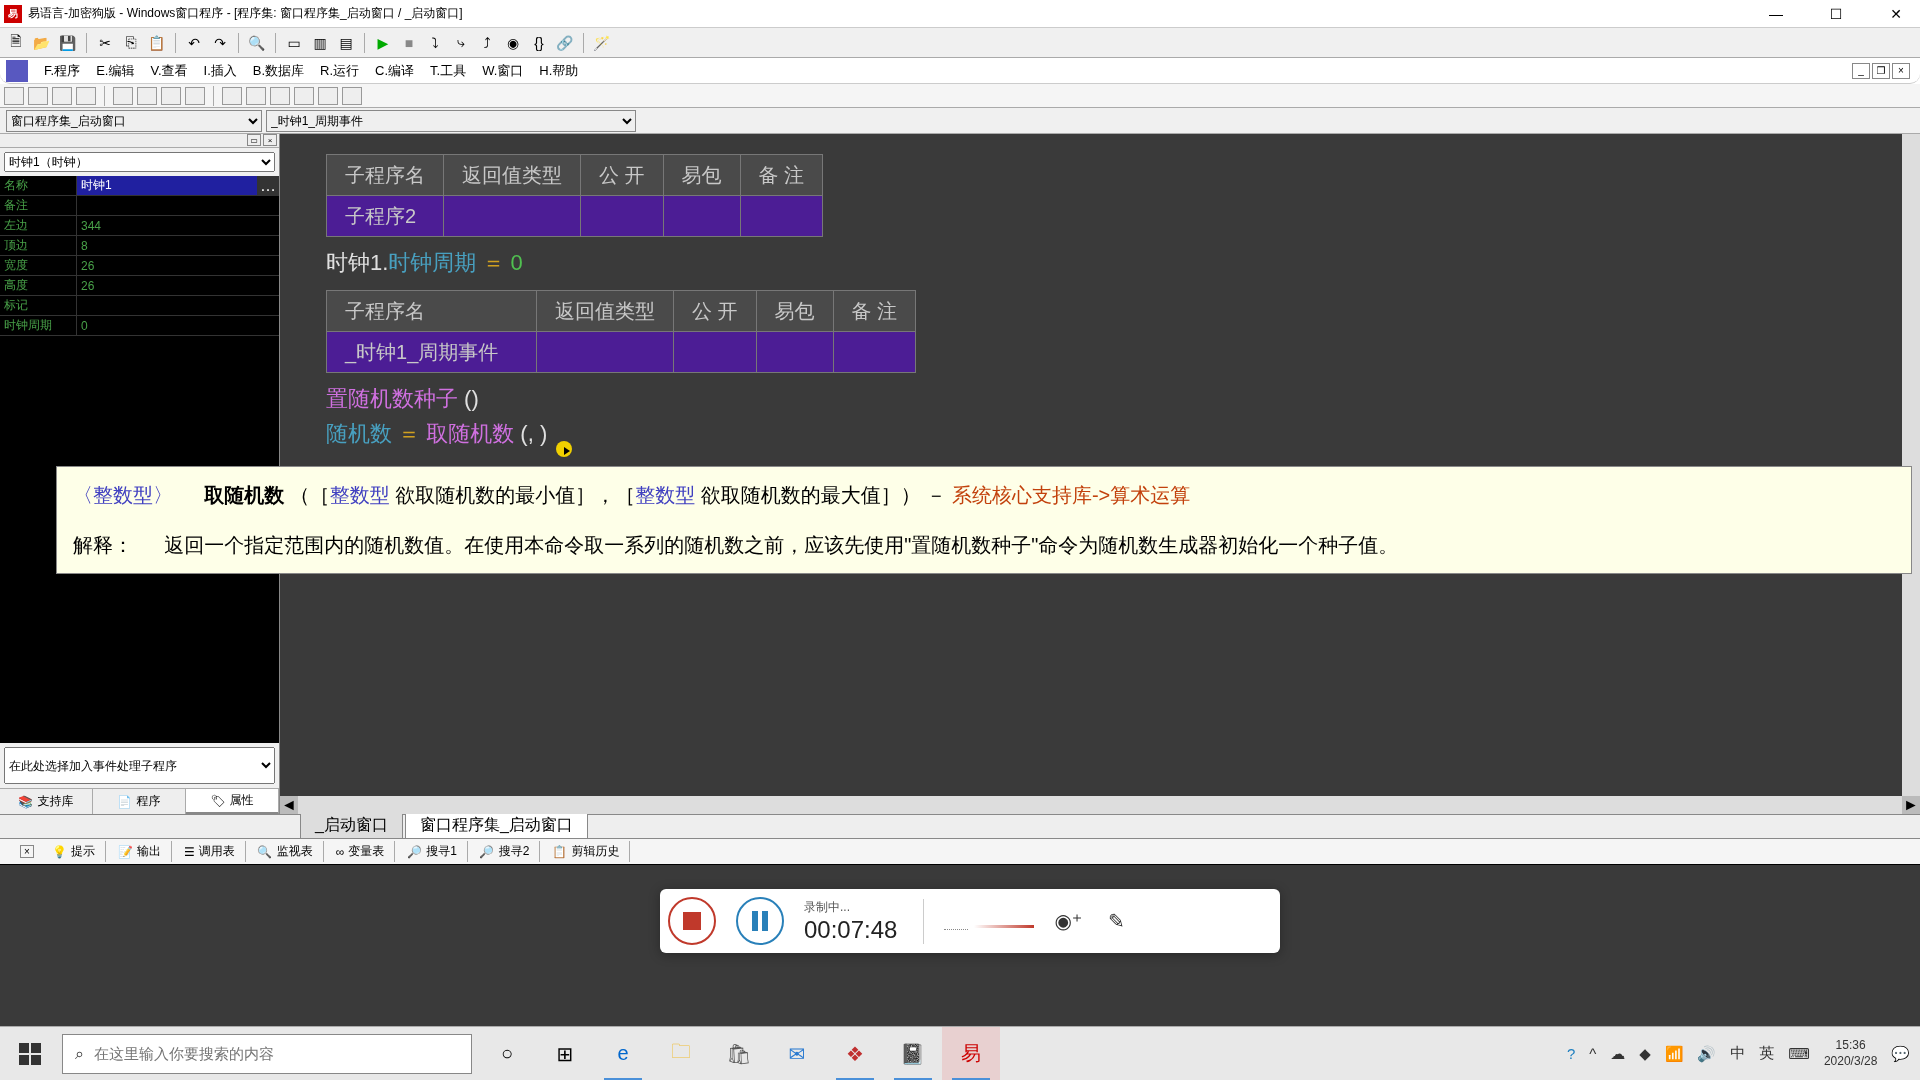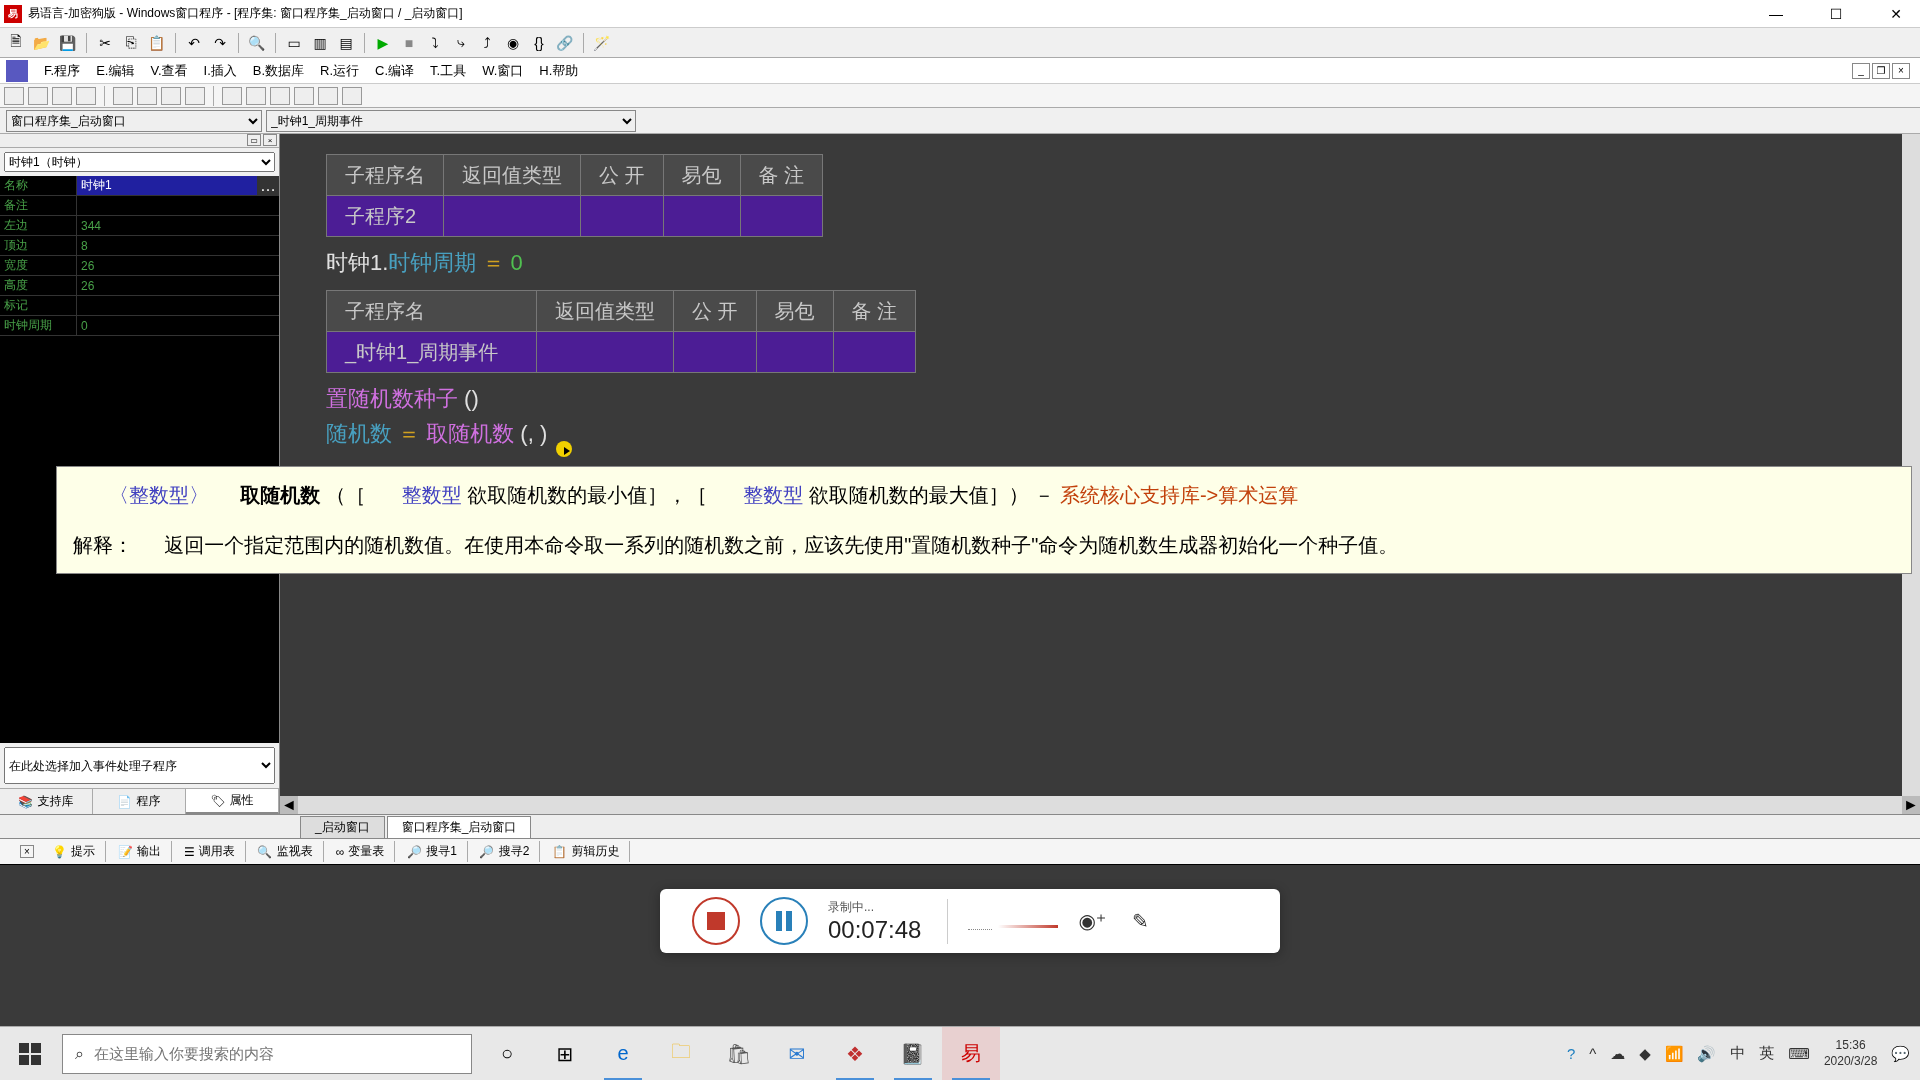--- a/index.html
+++ b/index.html
@@ -11,21 +11,21 @@
 .title-text { font-size: 12px; color: #000; }
 .win-controls { margin-left: auto; display: flex; gap: 20px; }
 .win-btn { width: 40px; height: 20px; display: flex; align-items: center; justify-content: center; font-size: 14px; cursor: pointer; }
 
 
 .toolbar { height: 30px; background: #f0f0f0; border-bottom: 1px solid #aaa; display: flex; align-items: center; padding: 0 4px; gap: 2px; }
 .tb-btn { width: 24px; height: 24px; display:flex; align-items:center; justify-content:center; font-size: 14px; cursor:pointer; }
 .tb-sep { width: 1px; height: 20px; background: #aaa; margin: 0 4px; }
 
 
-.menu-bar { height: 26px; background: #fff; border-bottom: 1px solid #ccc; display: flex; align-items: center; padding: 0 6px; }
+.menu-bar { height: 26px; background: #fff; border-bottom: 1px solid #ccc; display: flex; align-items: center; padding: 0 6px; border-radius: 10px; }
 .menu-icon { width: 22px; height: 22px; background:#5858c0; margin-right:8px; }
 .menu-item { padding: 0 8px; font-size: 13px; color:#000; cursor:pointer; }
 .mini-ctrls { margin-left:auto; display:flex; gap:2px; padding-right:4px;}
 .mini-ctrls span{ width:18px; height:16px; border:1px solid #888; font-size:10px; display:flex;align-items:center;justify-content:center; cursor:pointer;}
 
 
 .toolbar2 { height: 24px; background:#f5f5f5; border-bottom:1px solid #aaa; display:flex; align-items:center; padding:0 4px; gap:4px;}
 .tb2-btn { width:20px; height:18px; border:1px solid #999; background:#eee; cursor:pointer;}
 
 
@@ -64,49 +64,49 @@
 .c-magenta{ color:#d070e0;}
 .c-cyan{ color:#48a0c0;}
 .c-orange{ color:#d0a020;}
 .c-green{ color:#50c050;}
 .c-white{ color:#e0e0e0;}
 .c-pink{ color:#e07080;}
 
 
 .help-box{ position:absolute; left:56px; right:8px; top:466px; background:#feffe8; border:1px solid #888; padding:10px 16px; font-size:20px; font-family:"SimSun",serif; line-height:1.8; color:#000;}
 .help-box .gray{ color:#c2410c;}
-.help-box .type{ color:#4040c0;margin-left:36px;}
+.help-box .type{ color:#4040c0;}
 .help-box .bold{ font-weight:bold;}
 
 
 .cursor{ position:absolute; left:556px; top:441px; width:20px; height:20px; pointer-events:none;}
 .cursor::before{content:""; position:absolute; width:16px;height:16px; background:#f0d000; border-radius:50%; left:0; top:0;}
 .cursor::after{content:""; position:absolute; width:0;height:0; border-left:6px solid #000; border-top:4px solid transparent; border-bottom:4px solid transparent; left:8px; top:6px;}
 
 
 .code-area .hscroll{ position:absolute; bottom:0; left:0; right:0; height:18px; background:#ddd;}
 .code-area .hscroll .arrow{ width:18px; height:18px; background:#bbb; display:inline-flex;align-items:center;justify-content:center; cursor:pointer;}
 .code-area .vscroll{ position:absolute; top:0; bottom:18px; right:0; width:18px; background:#ddd;}
 
 
 .doc-tabs{ height:24px; background:#eee; display:flex; align-items:flex-end; padding-left:300px; border-top:1px solid #888;}
-.doc-tab{ padding:2px 14px; font-size:12px; background:#ddd; border:1px solid #888; border-bottom:none; margin-right:2px; cursor:pointer;}
+.doc-tab{ padding:2px 14px; font-size:16px; background:#ddd; border:1px solid #888; border-bottom:none; margin-right:2px; cursor:pointer;}
 .doc-tab.active{ background:#fff;}
 
 
 .output-bar{ height:26px; background:#f5f5f5; border-top:1px solid #888; display:flex; align-items:center; padding-left:20px; gap:2px;}
 .out-close{ width:14px; font-size:10px; border:1px solid #888; margin-right:6px; cursor:pointer; text-align:center;}
 .out-tab{ padding:2px 10px; font-size:12px; border-right:1px solid #aaa; cursor:pointer; display:flex;align-items:center; gap:4px;}
 .out-tab .ico{ font-size:12px;}
 
 
 .output-pane{ height:190px; background:#3a3a3a; border-top:1px solid #000;}
 
 
-.recorder{ position:absolute; left:660px; top:889px; width:620px; height:64px; background:#fff; border-radius:6px; box-shadow:0 2px 12px rgba(0,0,0,0.3); display:flex; align-items:center; padding:0 32px; gap:20px;}
+.recorder{ position:absolute; left:660px; top:889px; width:620px; height:64px; background:#fff; border-radius:6px; box-shadow:0 2px 12px rgba(0,0,0,0.3); display:flex; align-items:center; padding:0 8px; gap:20px;}
 .rec-btn{ width:48px; height:48px; border-radius:50%; border:2px solid #c0392b; display:flex;align-items:center;justify-content:center; cursor:pointer;}
 .rec-stop{ width:18px; height:18px; background:#c0392b;}
 .rec-pause-btn{ border-color:#2980b9;}
 .rec-pause{ display:flex; gap:4px;}
 .rec-pause span{width:6px; height:20px; background:#2980b9;}
 .rec-info{ display:flex; flex-direction:column; gap:0px; border-right:1px solid #ccc; padding-right:26px;}
 .rec-status{ font-size:12px; color:#555;}
 .rec-time{ font-size:24px; font-weight:normal; color:#222;}
 .rec-wave{width:90px; height:30px; position:relative;}
 .rec-wave::after{content:"";position:absolute; right:0; bottom:8px; width:60px; height:3px; background:linear-gradient(to right, transparent, #c0392b);}

